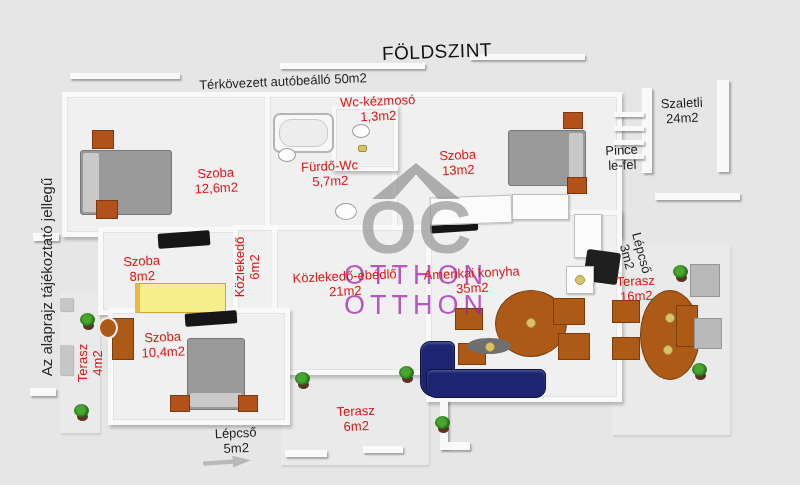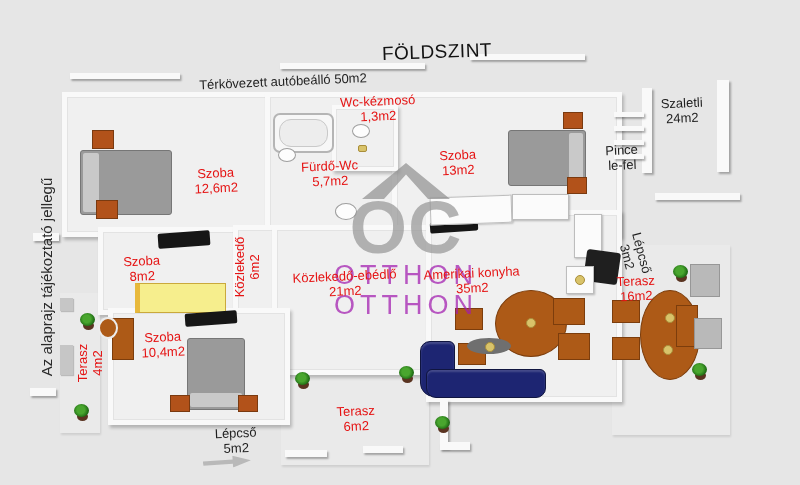--- a/index.html
+++ b/index.html
@@ -39,21 +39,21 @@
   .lbl span{display:block;}
   .red{color:#e51414;}
   .blk{color:#1f1f1f;}
   .lbl.v90{transform:translate(-50%,-50%) rotate(-90deg);}
   .lbl.r75{transform:translate(-50%,-50%) rotate(75deg);}
   .title{position:absolute;font-size:19px;letter-spacing:.5px;color:#121212;
          transform:translate(-50%,-50%) rotate(-2deg);white-space:nowrap;}
   .disclaimer{position:absolute;left:46px;top:277px;font-size:15px;color:#2a2a2a;white-space:nowrap;
          transform:translate(-50%,-50%) rotate(-90deg);}
   
-  .wm{position:absolute;left:326px;top:163px;width:160px;text-align:center;opacity:.72;pointer-events:none;}
+  .wm{position:absolute;left:336px;top:163px;width:160px;text-align:center;opacity:.72;pointer-events:none;}
   .wm-roof{width:88px;height:36px;margin:0 auto;background:#929292;
            clip-path:polygon(0 100%,50% 0,100% 100%,75% 100%,50% 32%,25% 100%);}
   .wm-oc{font-size:74px;font-weight:700;line-height:.88;letter-spacing:1px;color:#989898;margin-top:-4px;}
   .wm-word{font-size:27px;letter-spacing:5px;color:#a21caf;line-height:1.12;}
 </style>
 </head>
 <body>
 
 <div class="app">
 

